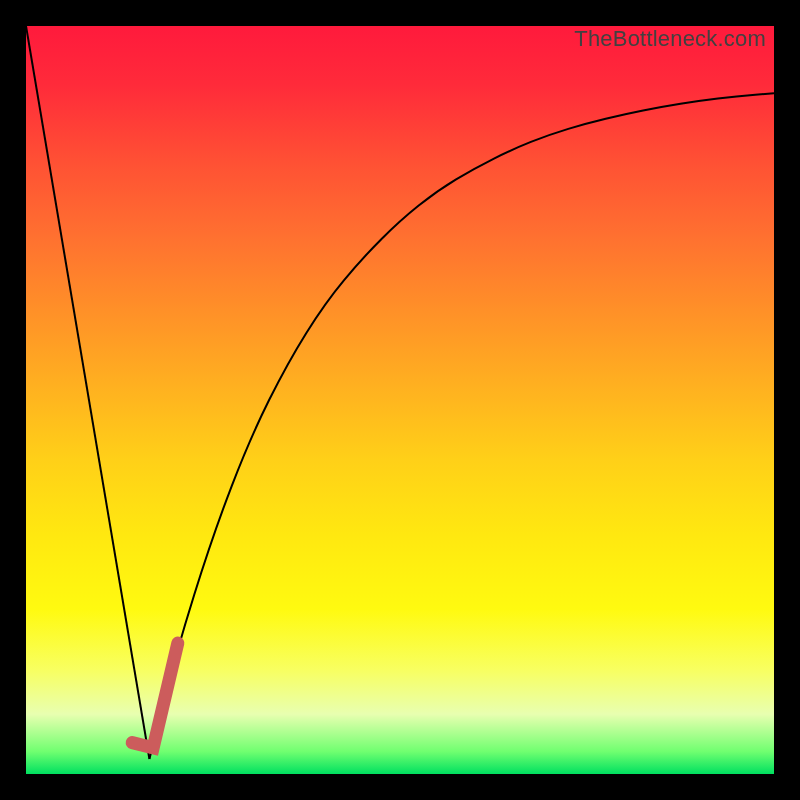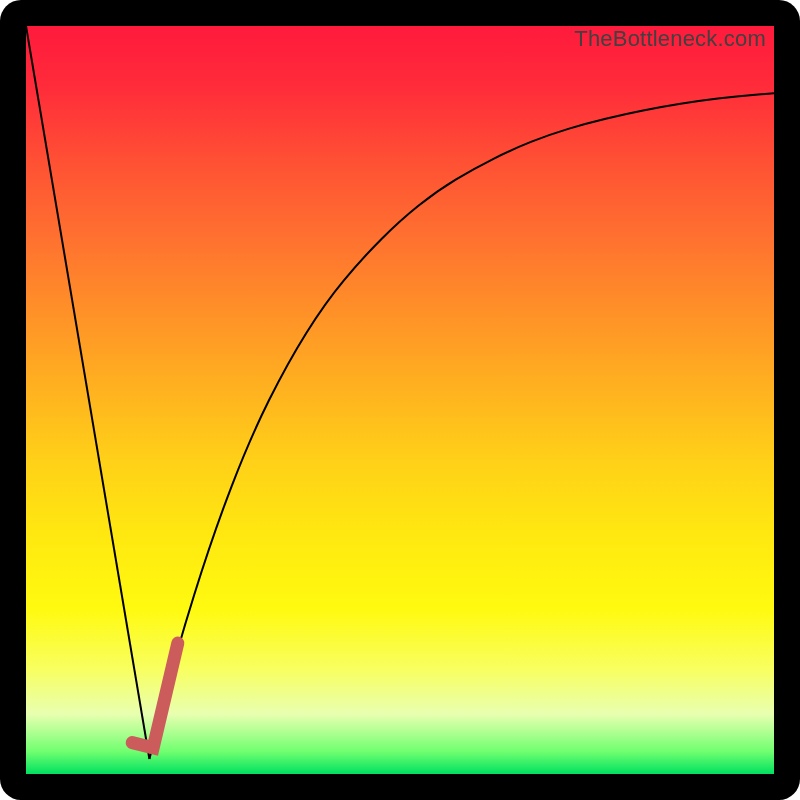--- a/index.html
+++ b/index.html
@@ -5,21 +5,20 @@
   body {
     margin: 0;
     padding: 0;
     background: #fff;
   }
   .chart-container {
     position: relative;
     width: 800px;
     height: 800px;
     background: #000;
-    border-radius: 21px;
   }
   .plot-area {
     position: absolute;
     left: 26px;
     top: 26px;
     width: 748px;
     height: 748px;
     overflow: hidden;
   }
   .gradient-bg {

